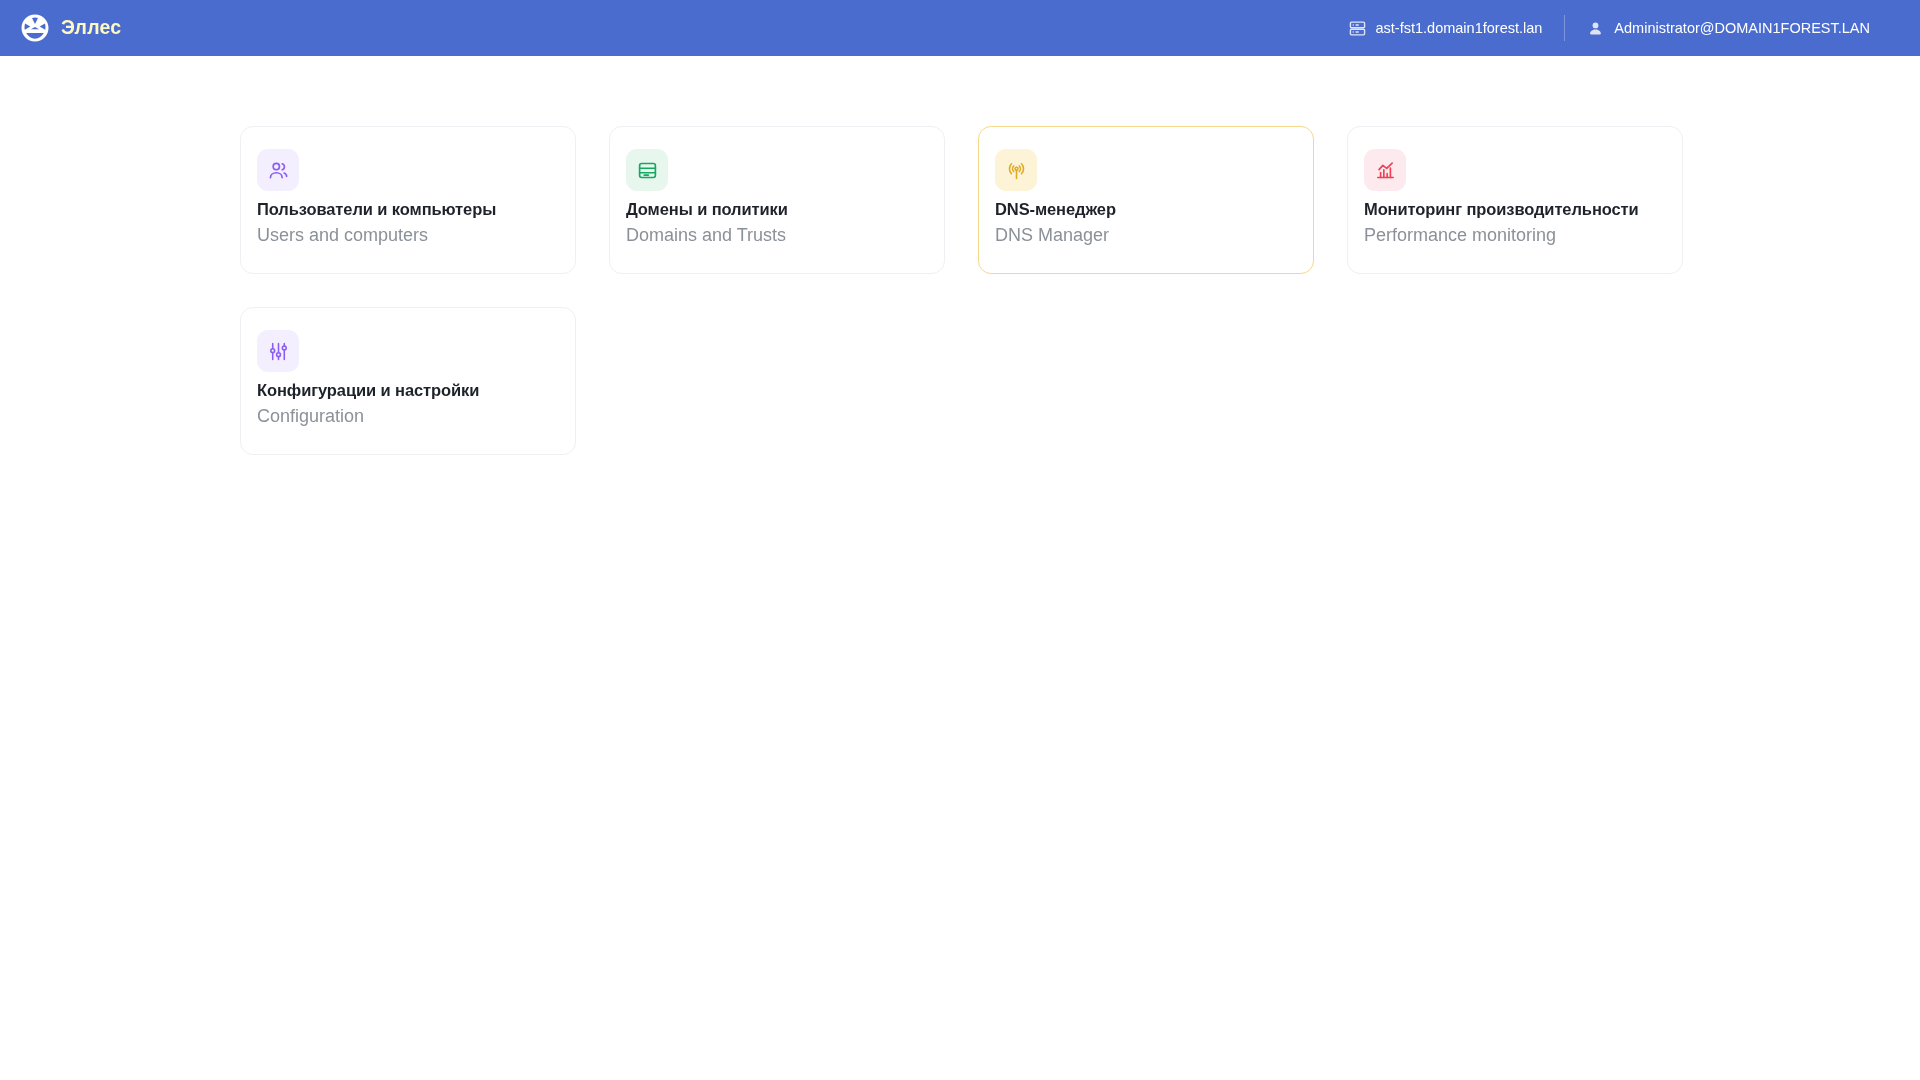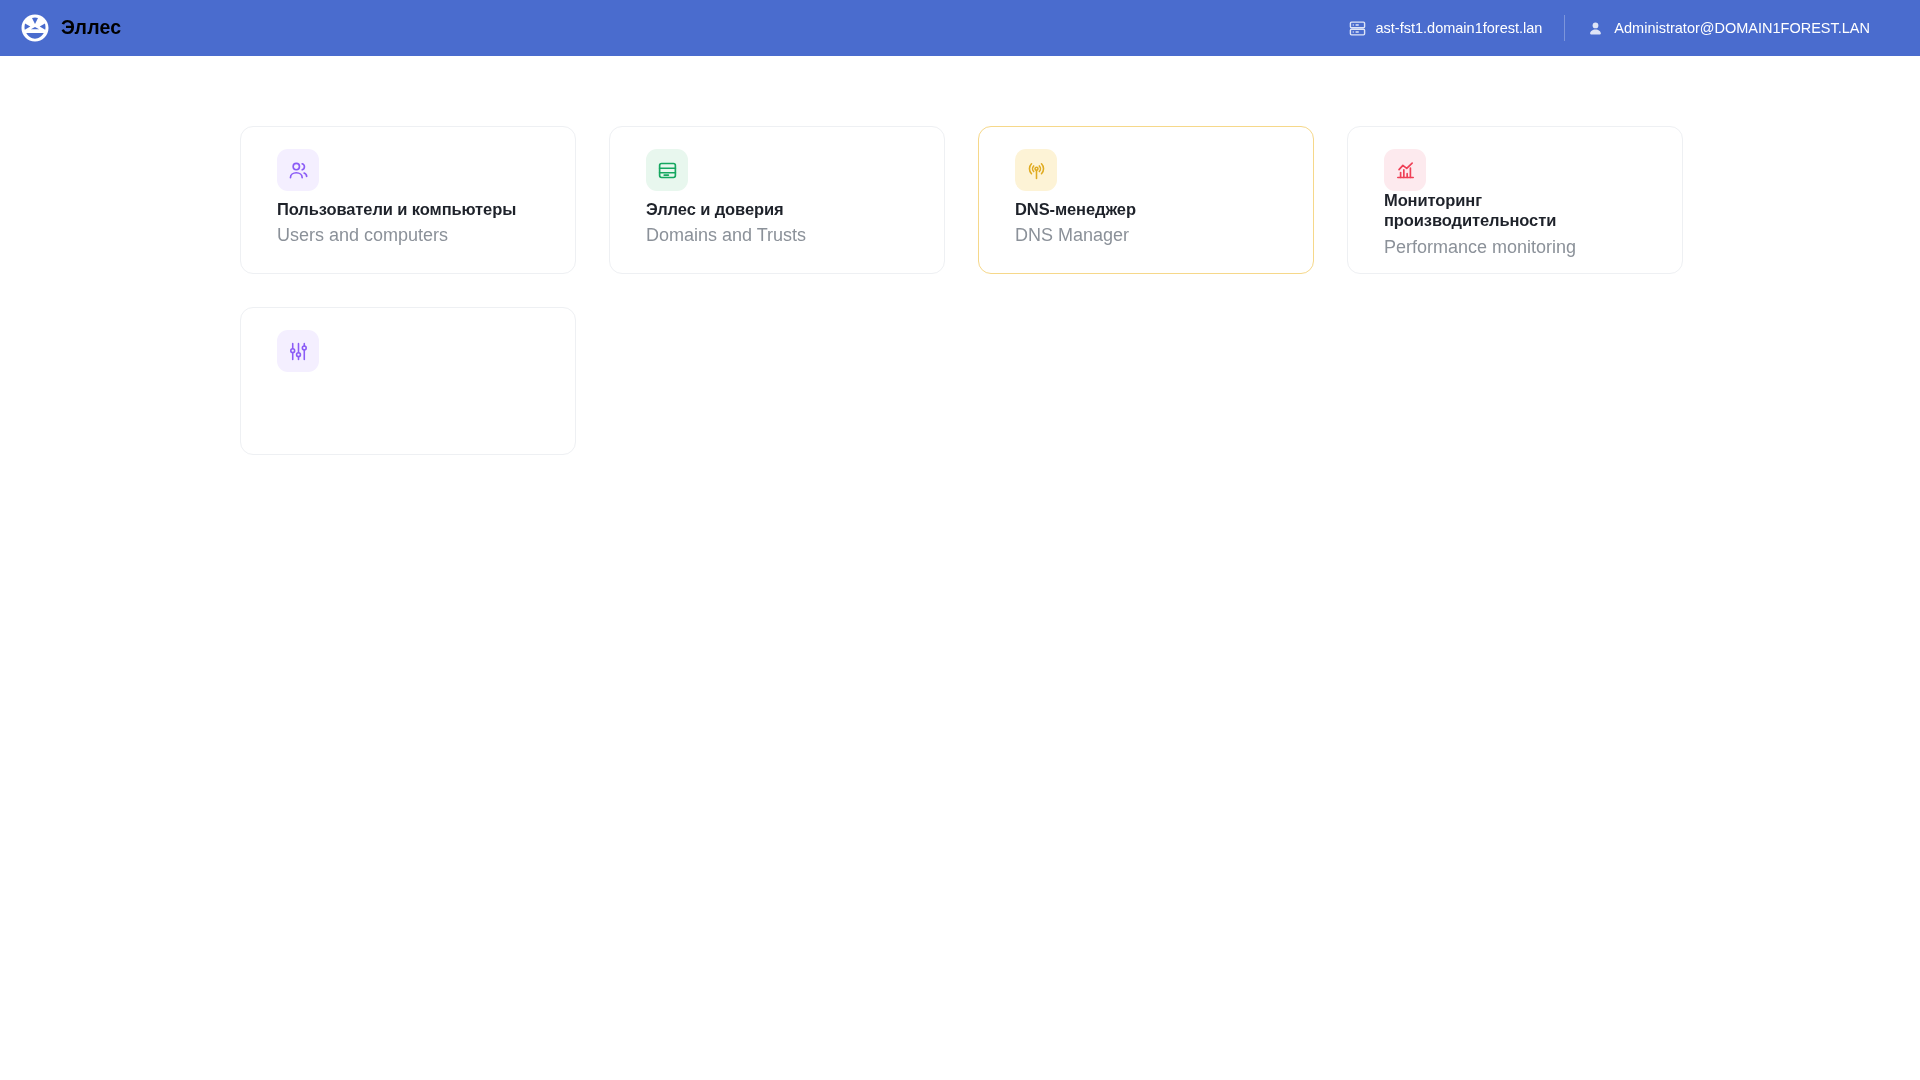--- a/index.html
+++ b/index.html
@@ -30,21 +30,21 @@
     align-items: center;
     gap: 11px;
   }
   .brand-logo {
     width: 30px;
     height: 30px;
     display: block;
     flex: 0 0 30px;
   }
   .brand-name {
-    color: #000000;
+    color: #fef9c3;
     font-size: 19.5px;
     font-weight: 700;
     letter-spacing: 0.2px;
     line-height: 1;
   }
 
   .topbar-right {
     margin-left: auto;
     display: flex;
     align-items: center;
@@ -93,21 +93,21 @@
     grid-template-columns: repeat(4, 336px);
     gap: 33px 33px;
     width: 1440px;
   }
 
   .card {
     height: 148px;
     background: #ffffff;
     border: 1px solid #eef0f3;
     border-radius: 13px;
-    padding: 22px 24px 0 36px;
+    padding: 22px 24px 0 16px;
     cursor: pointer;
     display: flex;
     flex-direction: column;
     position: relative;
   }
   .card.is-hover {
     border-color: #f6d88a;
     justify-content: space-between;
   }
 
@@ -220,21 +220,21 @@
         <span>
           <svg viewBox="0 0 24 24" fill="none" stroke="#16a760" stroke-width="1.9" stroke-linecap="round" stroke-linejoin="round">
             <rect x="3" y="4" width="18" height="16" rx="2.2"></rect>
             <line x1="3" y1="9.4" x2="21" y2="9.4"></line>
             <line x1="3" y1="14.6" x2="21" y2="14.6"></line>
             <line x1="8.2" y1="17.3" x2="13" y2="17.3"></line>
           </svg>
         </span>
       </div>
       <div class="card-text">
-        <div class="card-title">Эллес и доверия</div>
+        <div class="card-title">Домены и политики</div>
         <div class="card-sub">Domains and Trusts</div>
       </div>
     </div>
 
     <div class="card is-hover">
       <div class="card-icon tint-amber">
         <span>
           <svg viewBox="0 0 24 24" fill="none" stroke="#e0ab21" stroke-width="1.8" stroke-linecap="round" stroke-linejoin="round">
             <circle cx="12" cy="10" r="1.7"></circle>
             <path d="M8.8 6.8a4.6 4.6 0 0 0 0 6.4"></path>
@@ -279,17 +279,21 @@
             <circle cx="5.4" cy="11" r="2.2"></circle>
             <line x1="12" y1="3" x2="12" y2="13.2"></line>
             <line x1="12" y1="18" x2="12" y2="21"></line>
             <circle cx="12" cy="15.6" r="2.2"></circle>
             <line x1="18.6" y1="3" x2="18.6" y2="5.6"></line>
             <line x1="18.6" y1="10.4" x2="18.6" y2="21"></line>
             <circle cx="18.6" cy="8" r="2.2"></circle>
           </svg>
         </span>
       </div>
+      <div class="card-text">
+        <div class="card-title">Конфигурации и настройки</div>
+        <div class="card-sub">Configuration</div>
+      </div>
     </div>
 
 
   </div>
 </main>
 
 </body></html>

